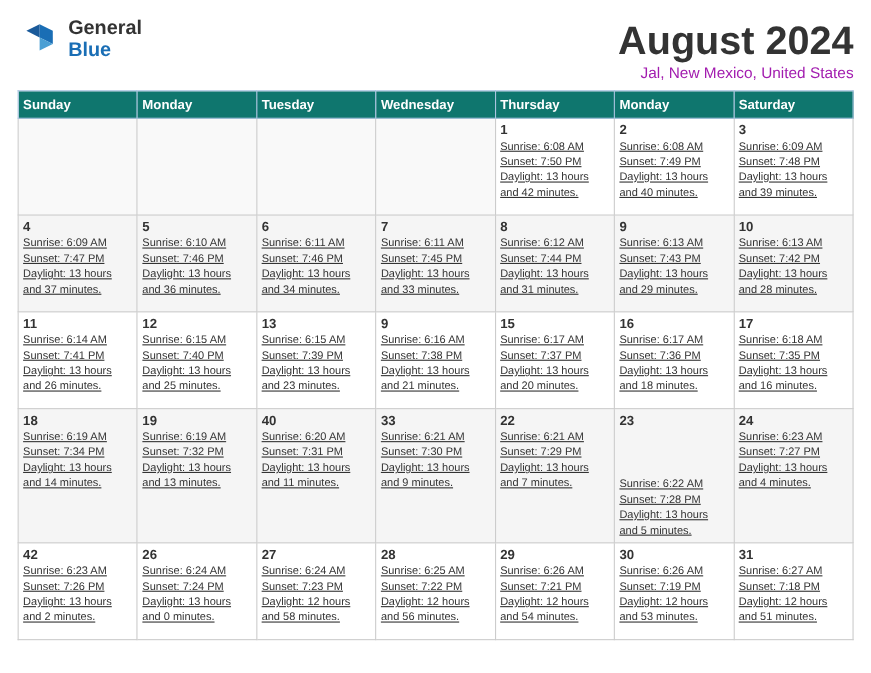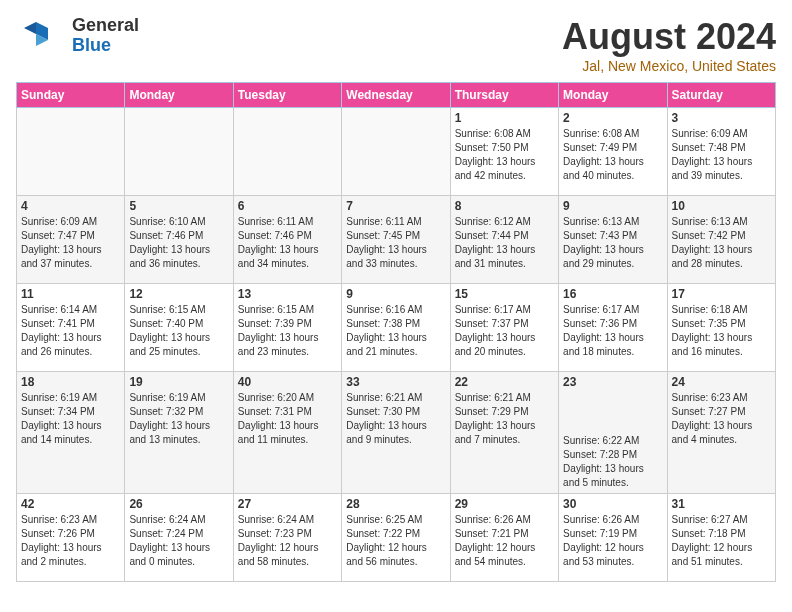--- a/index.html
+++ b/index.html
@@ -12,21 +12,21 @@
     }
     .header {
       display: flex;
       justify-content: space-between;
       align-items: flex-start;
       margin-bottom: 8px;
     }
     .logo {
       display: flex;
       align-items: center;
-      gap: 20px;
+      gap: 10px;
     }
     .logo-text {
       font-size: 18px;
       font-weight: bold;
       color: #333;
       line-height: 1.1;
     }
     .logo-text .blue { color: #1a6eb5; }
     .logo-icon {
       width: 36px;
@@ -35,29 +35,29 @@
     .title-block {
       text-align: right;
     }
     .month-title {
       font-size: 36px;
       font-weight: bold;
       color: #333;
     }
     .location {
       font-size: 14px;
-      color: #a16207;
+      color: #a21caf;
     }
     table {
       width: 100%;
       border-collapse: collapse;
       table-layout: fixed;
     }
     thead th {
-      background: #ec4899;
+      background: #0f766e;
       color: #fff;
       font-size: 12px;
       font-weight: bold;
       padding: 5px 4px;
       text-align: left;
       border: 1px solid #aac4e0;
     }
     tbody td {
       border: 1px solid #ccc;
       vertical-align: top;
@@ -73,20 +73,21 @@
     .day-num {
       font-size: 12px;
       font-weight: bold;
       display: block;
       margin-bottom: 2px;
     }
     .day-info {
       font-size: 10px;
       line-height: 1.4;
       color: #333;
+      text-decoration: underline;
     }
     .empty { background: #f9f9f9 !important; }
   </style>
 </head>
 <body>
 
 <div class="header">
   <div class="logo">
     <svg class="logo-icon" viewBox="0 0 36 36" xmlns="http://www.w3.org/2000/svg">
       <rect width="36" height="36" fill="white"></rect>

